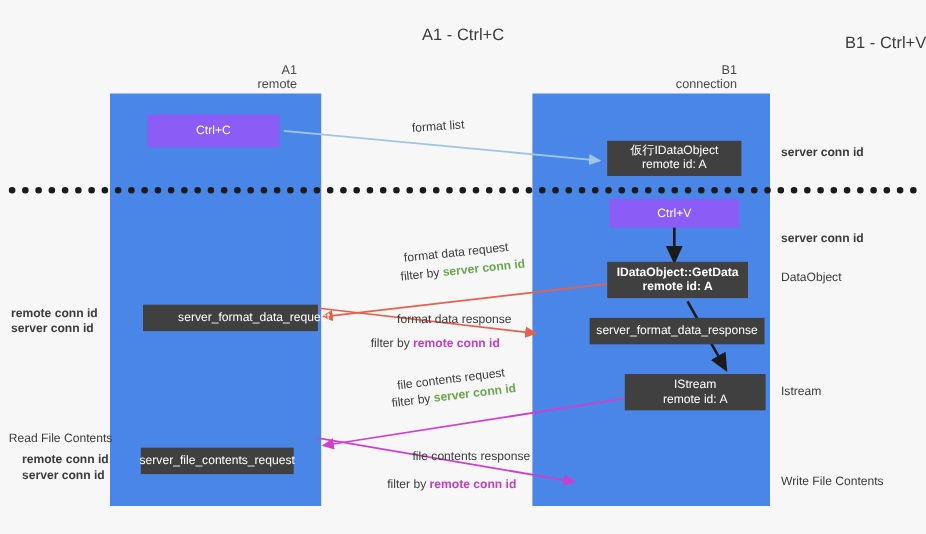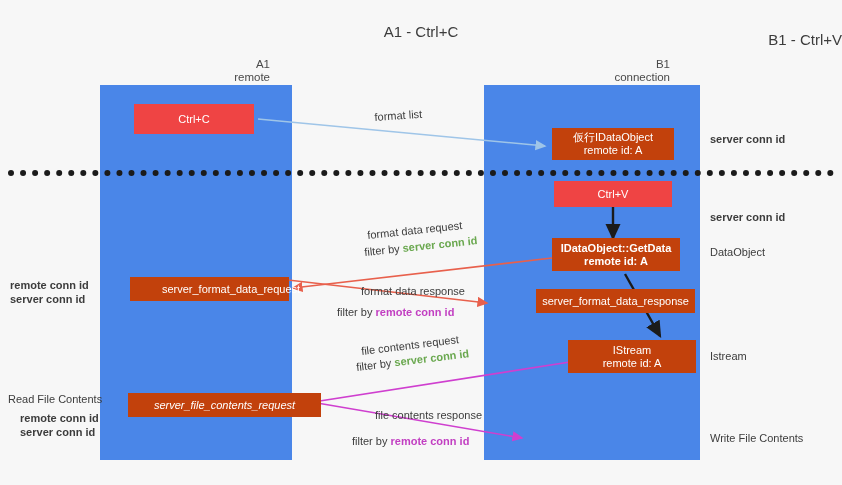--- a/index.html
+++ b/index.html
@@ -26,22 +26,22 @@
 
   .lane{
     position:absolute;background:#4a86e8;
   }
 
   .node{
     position:absolute;box-sizing:border-box;
     display:flex;flex-direction:column;align-items:center;justify-content:center;
     color:#ffffff;font-size:11px;line-height:13px;text-align:center;
   }
-  .node.green{background:#ef4444;}
-  .node.orange{background:#c2410c;}
+  .node.green{background:#8b5cf6;}
+  .node.orange{background:#404040;}
 
   .lbl{position:absolute;font-size:11px;line-height:14px;color:#3c3c3c;white-space:nowrap;}
   .lbl.rot{transform-origin:left bottom;}
   .green-txt{color:#6aa84f;font-weight:bold;}
   .purple-txt{color:#c23fc2;font-weight:bold;}
   .side-lbl{position:absolute;font-size:11px;line-height:15px;color:#3c3c3c;white-space:nowrap;}
   .dashline{position:absolute;left:8px;top:170px;width:826px;height:0;
             border-top:6px dotted #1b1b1b;}
 </style>
 </head>
@@ -121,21 +121,21 @@
 
   <div class="node orange" style="left:488px;top:289px;width:159px;height:24px;margin-left:48px;">
     <span>server_format_data_response</span>
   </div>
 
   <div class="node orange" style="left:568px;top:340px;width:128px;height:33px;">
     <span>IStream</span>
     <span>remote id: A</span>
   </div>
 
-  <div class="node orange" style="left:128px;top:393px;width:193px;height:24px;font-style:italic;">
+  <div class="node orange" style="left:128px;top:407px;width:139px;height:24px;">
     <span>server_file_contents_request</span>
   </div>
 
 
   <div class="lbl rot" style="left:375px;top:110px;transform:rotate(-4deg);">format list</div>
 
   <div class="lbl rot" style="left:368px;top:228px;transform:rotate(-6deg);">format data request</div>
   <div class="lbl rot" style="left:365px;top:245px;transform:rotate(-6deg);">
     <span>filter by </span><span class="green-txt">server conn id</span>
   </div>

